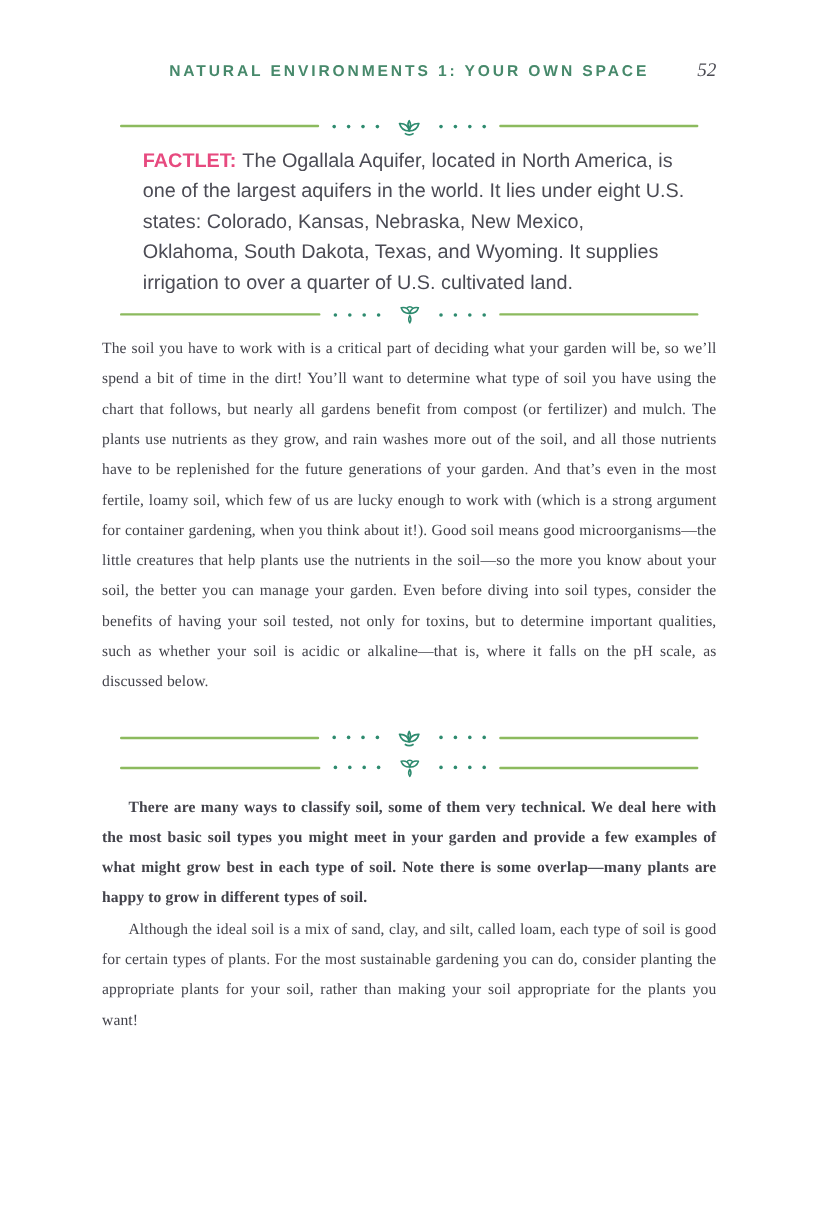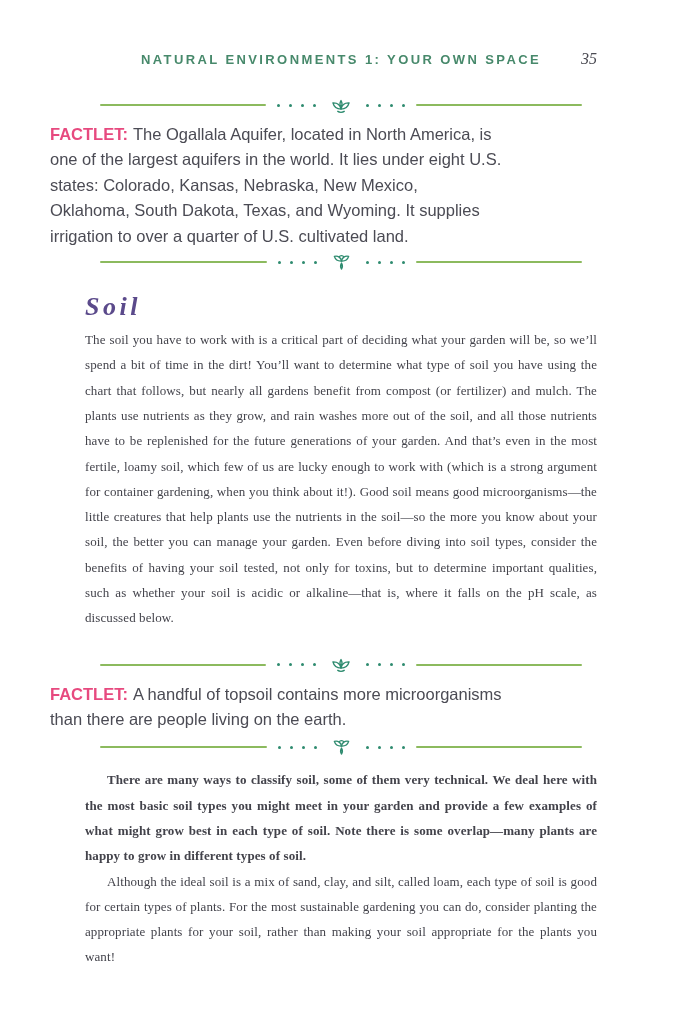--- a/index.html
+++ b/index.html
@@ -42,21 +42,21 @@
   .divider .line { flex: 1; height: 2px; background: #8CBA5E; border-radius: 1px; }
   .divider .dots { display: flex; gap: 9px; margin: 0 11px; align-items: center; }
   .divider .dot { width: 3px; height: 3px; border-radius: 50%; background: #2E8B6F; }
   .divider .glyph { margin: 0 3px; display: block; }
   .mt-d1 { margin-top: 27px; }
   .mt-d2 { margin-top: 3px; }
   .mt-d3 { margin-top: 24px; }
   .mt-d4 { margin-top: 5px; }
   
   .factlet {
-    margin: 7px 100px 0 50px;
+    margin: 7px 100px 0 119px;
     font-family: "Liberation Sans", sans-serif;
     font-size: 16.5px;
     line-height: 25.4px;
     color: #4B4B54;
     max-width: 452px;
   }
   .factlet-label { font-weight: 700; color: #E74A7F; margin-right: 5px; }
   
   .section-heading {
     margin: 20px 0 0 85px;
@@ -80,21 +80,21 @@
   .body-para.indent { text-indent: 22px; margin-top: 0; }
   .body-para.after-divider { margin-top: 10px; font-weight: bold; }
 </style>
 </head>
 <body>
 
 <div class="page">
 
   <div class="running-head">
     <span class="head-title">NATURAL ENVIRONMENTS 1: YOUR OWN SPACE</span>
-    <span class="page-number">35</span>
+    <span class="page-number">52</span>
   </div>
 
   <div class="divider mt-d1">
     <span class="line"></span>
     <span class="dots">
         <span class="dot"></span>
         <span class="dot"></span>
         <span class="dot"></span>
         <span class="dot"></span>
       </span>
@@ -137,21 +137,20 @@
     </svg>
     <span class="dots">
         <span class="dot"></span>
         <span class="dot"></span>
         <span class="dot"></span>
         <span class="dot"></span>
       </span>
     <span class="line"></span>
   </div>
 
-  <h2 class="section-heading">Soil</h2>
 
   <p class="body-para first">The soil you have to work with is a critical part of deciding what your garden will be, so we’ll spend a bit of time in the dirt! You’ll want to determine what type of soil you have using the chart that follows, but nearly all gardens benefit from compost (or fertilizer) and mulch. The plants use nutrients as they grow, and rain washes more out of the soil, and all those nutrients have to be replenished for the future generations of your garden. And that’s even in the most fertile, loamy soil, which few of us are lucky enough to work with (which is a strong argument for container gardening, when you think about it!). Good soil means good microorganisms—the little creatures that help plants use the nutrients in the soil—so the more you know about your soil, the better you can manage your garden. Even before diving into soil types, consider the benefits of having your soil tested, not only for toxins, but to determine important qualities, such as whether your soil is acidic or alkaline—that is, where it falls on the pH scale, as discussed below.</p>
 
   <div class="divider mt-d3">
     <span class="line"></span>
     <span class="dots">
         <span class="dot"></span>
         <span class="dot"></span>
         <span class="dot"></span>
         <span class="dot"></span>
@@ -166,23 +165,20 @@
     </svg>
     <span class="dots">
         <span class="dot"></span>
         <span class="dot"></span>
         <span class="dot"></span>
         <span class="dot"></span>
       </span>
     <span class="line"></span>
   </div>
 
-  <aside class="factlet">
-    <span class="factlet-label">FACTLET:</span><span>A handful of topsoil contains more microorganisms than there are people living on the earth.</span>
-  </aside>
 
   <div class="divider mt-d4">
     <span class="line"></span>
     <span class="dots">
         <span class="dot"></span>
         <span class="dot"></span>
         <span class="dot"></span>
         <span class="dot"></span>
       </span>
     <svg class="glyph" width="21" height="18" viewBox="0 0 24 20">

